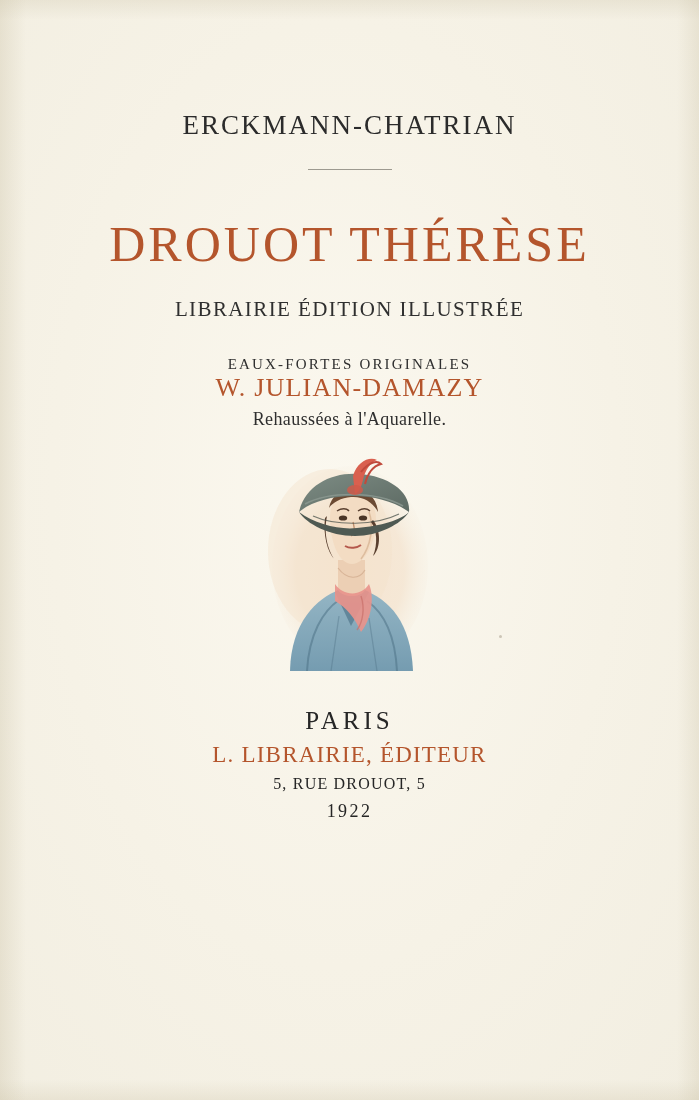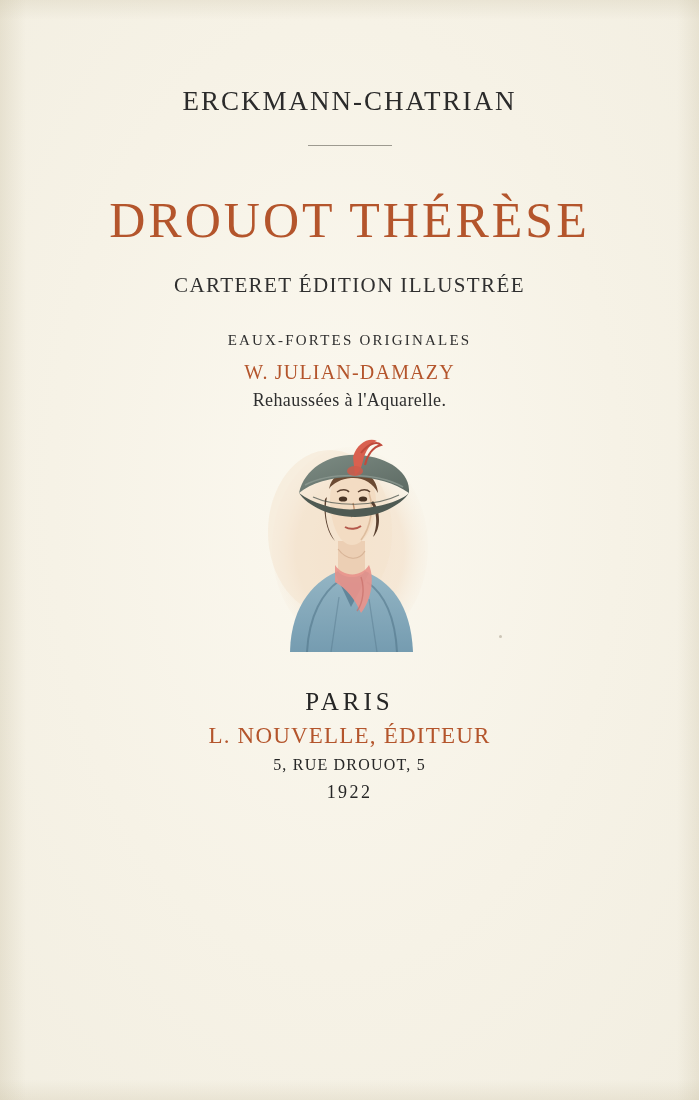--- a/index.html
+++ b/index.html
@@ -34,21 +34,21 @@
       linear-gradient(to left, rgba(205,196,170,0.30) 0px, rgba(205,196,170,0.0) 22px),
       linear-gradient(to bottom, rgba(205,196,170,0.28) 0px, rgba(205,196,170,0.0) 20px),
       linear-gradient(to top, rgba(205,196,170,0.28) 0px, rgba(205,196,170,0.0) 20px);
     pointer-events: none;
   }
 
   .content {
     position: relative;
     z-index: 2;
     text-align: center;
-    padding-top: 88px;
+    padding-top: 112px;
   }
 
   .author {
     font-family: "Liberation Serif", serif;
     font-size: 27px;
     letter-spacing: 2.0px;
     color: #2b2b2b;
     font-weight: 400;
     line-height: 1;
   }
@@ -86,22 +86,21 @@
   }
 
   .de-line {
     margin-top: 11px;
     font-size: 11px;
     letter-spacing: 2.6px;
     color: #2f2f2f;
   }
 
   .artist {
-    margin-top: 12px;
-    font-size: 20px;
+    font-size: 26px;
     letter-spacing: 1.2px;
     color: #b4552c;
   }
 
   .rehauss {
     margin-top: 6px;
     font-size: 18px;
     letter-spacing: 0.4px;
     color: #2f2f2f;
   }
@@ -161,21 +160,21 @@
 <div id="page">
 
   <div class="content">
 
     <div class="author">ERCKMANN-CHATRIAN</div>
 
     <div class="rule"></div>
 
     <div class="title">DROUOT THÉRÈSE</div>
 
-    <div class="subtitle">CARTERET ÉDITION ILLUSTRÉE</div>
+    <div class="subtitle">LIBRAIRIE ÉDITION ILLUSTRÉE</div>
 
     <div class="etch-line">EAUX-FORTES ORIGINALES</div>
 
 
     <div class="artist">W. JULIAN-DAMAZY</div>
 
     <div class="rehauss">Rehaussées à l'Aquarelle.</div>
 
     <div class="vignette-wrap">
       <svg width="230" height="215" viewBox="0 0 230 215">
@@ -235,21 +234,21 @@
         <path d="M78 60 C100 70, 140 70, 164 58" fill="none" stroke="#3f4943" stroke-width="1.2" opacity="0.7"></path>
 
         <path d="M118 20 C122 6, 134 0, 142 4 C136 6, 130 14, 128 24 C126 32, 124 36, 120 38 Z" fill="#d9604f"></path>
         <path d="M126 16 C134 6, 142 4, 146 8 C138 10, 132 18, 130 28" fill="none" stroke="#c04a3c" stroke-width="2"></path>
         <ellipse cx="120" cy="34" rx="8" ry="5" fill="#cf5a4a" opacity="0.85"></ellipse>
       </svg>
     </div>
 
     <div class="imprint">
       <div class="city">PARIS</div>
-      <div class="publisher">L. NOUVELLE, ÉDITEUR</div>
+      <div class="publisher">L. LIBRAIRIE, ÉDITEUR</div>
       <div class="address">5, RUE DROUOT, 5</div>
       <div class="year">1922</div>
     </div>
 
   </div>
 
   <div class="speck" style="left:499px; top:635px;"></div>
 </div>
 
 </body></html>

